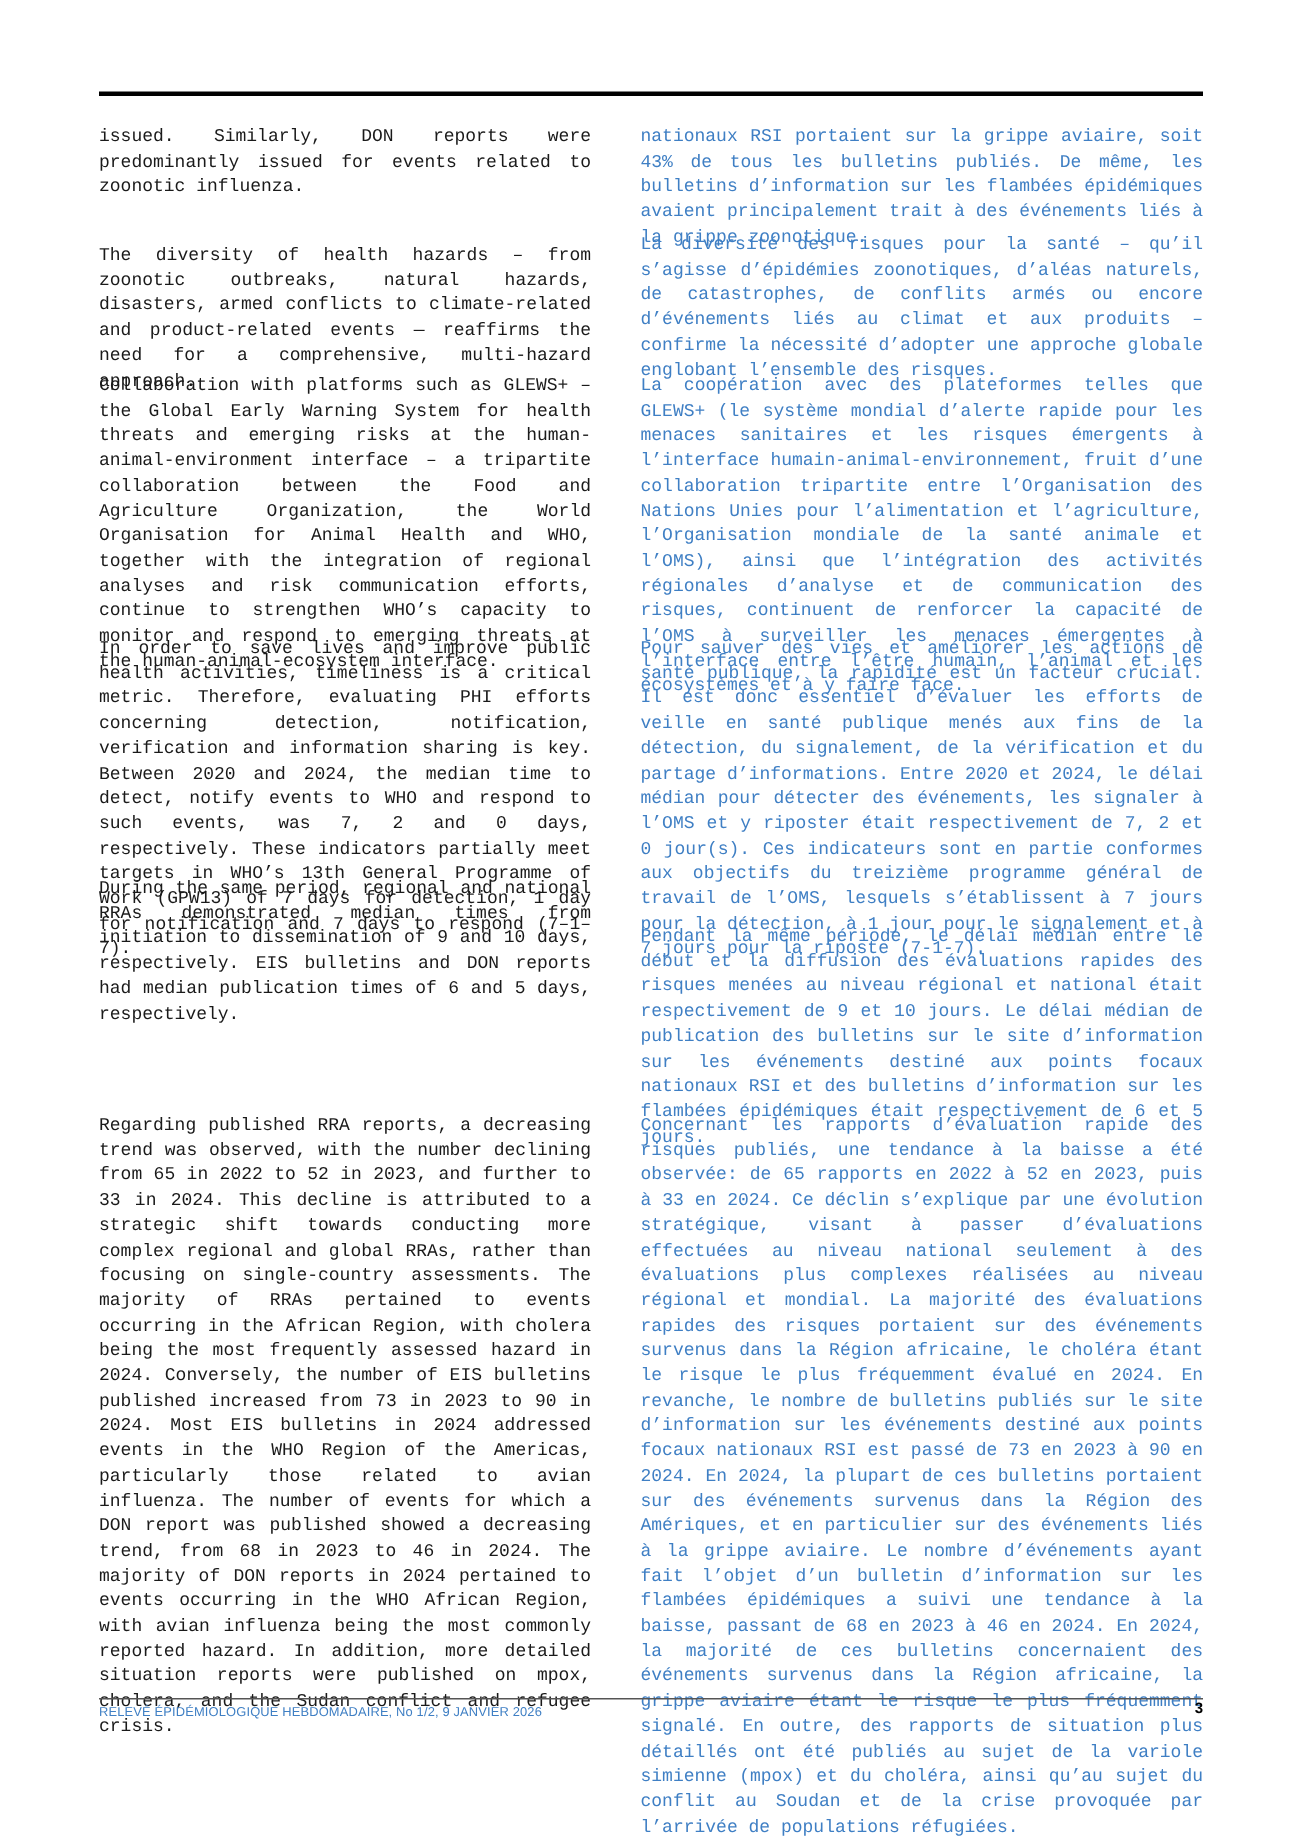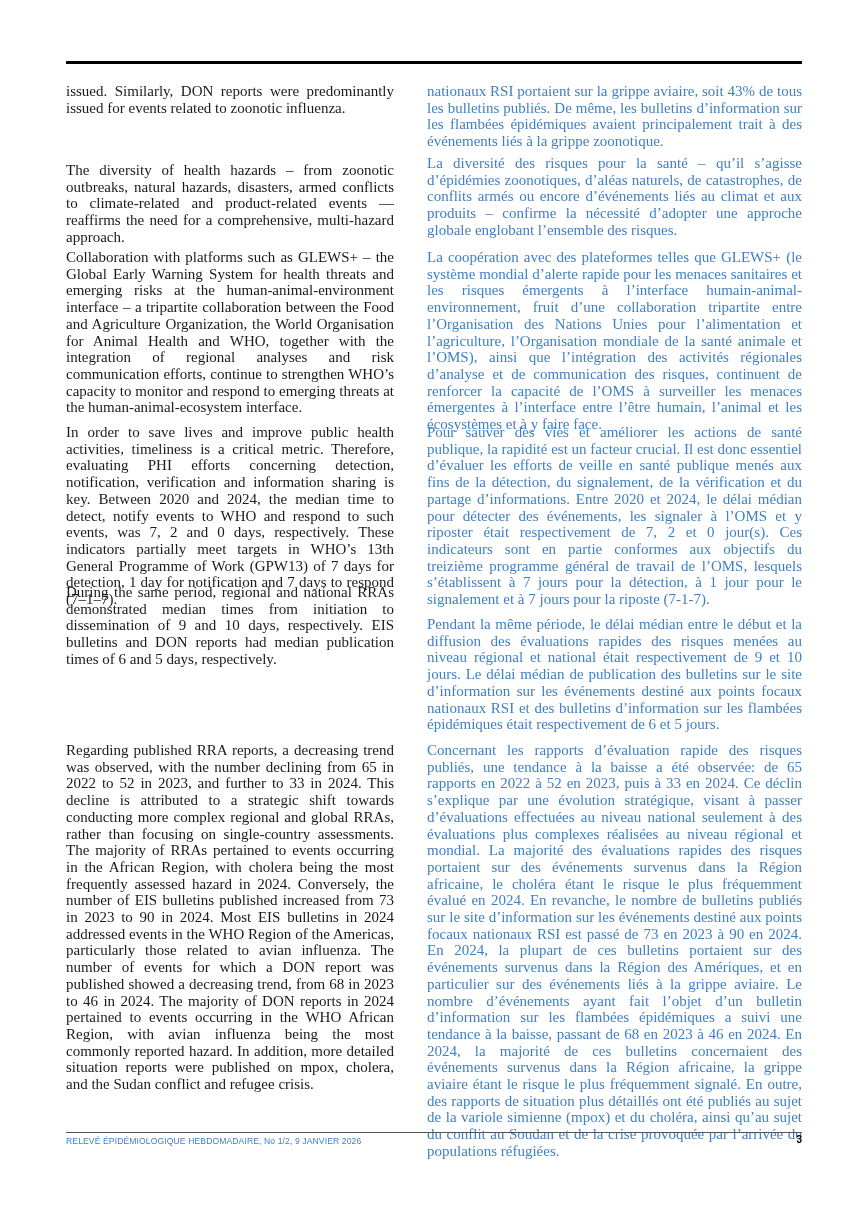--- a/index.html
+++ b/index.html
@@ -9,21 +9,21 @@
     position: absolute;
     font-family: "DejaVu Serif", "Liberation Serif", serif;
     font-size: 12.4px;
     line-height: 16.7px;
     text-align: justify;
     hyphens: auto;
   }
   .col-en { left: 66px; width: 328px; color: #1a1a1a; }
   .col-fr { left: 427px; width: 375px; color: #3f7fc4; }
   .col p { margin: 0; position: absolute; left: 0; right: 0; }
-  .col p.en, .col p.fr { font-family: Liberation Serif, serif; font-size: 15px; }
+  .col p.en, .col p.fr { font-family: Liberation Mono, monospace; font-size: 12px; }
   .footer-rule { position: absolute; left: 66px; top: 1132px; width: 736px; height: 1px; background: #555; }
   .footer-left {
     position: absolute; left: 66px; top: 1136px;
     font-family: "Liberation Sans", "DejaVu Sans", sans-serif;
     font-size: 8.6px; color: #3f7fc4; letter-spacing: 0.1px;
   }
   .footer-page {
     position: absolute; left: 790px; top: 1134px; width: 12px; text-align: right;
     font-family: "Liberation Sans", "DejaVu Sans", sans-serif;
     font-size: 10px; font-weight: bold; color: #000;

